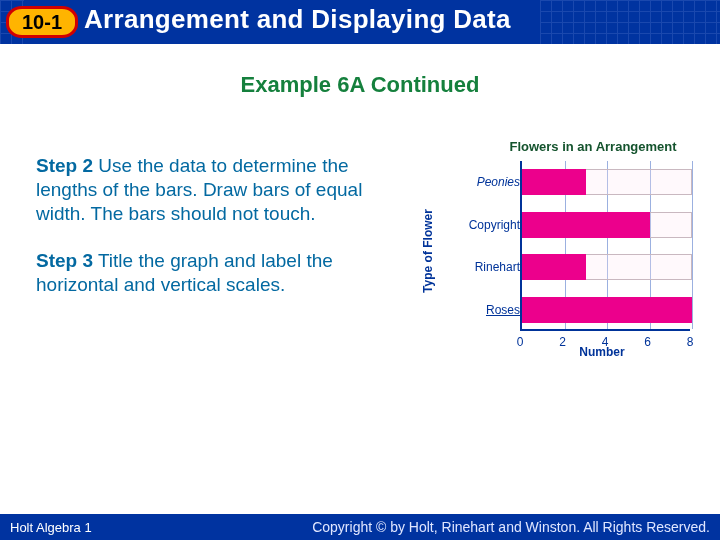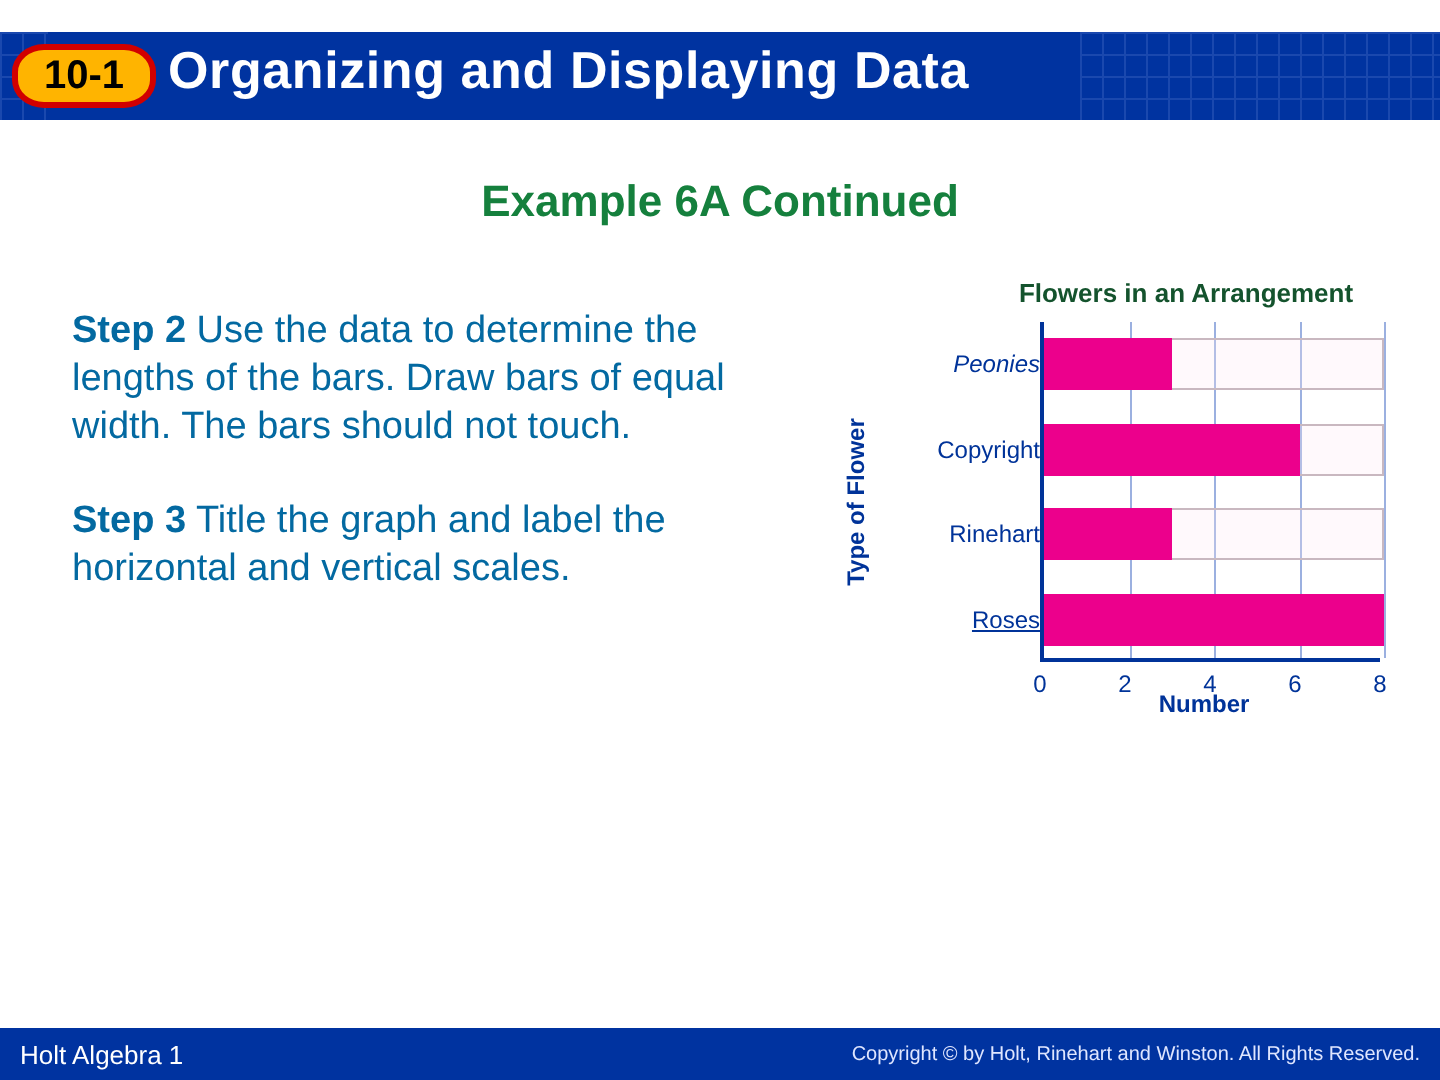--- a/index.html
+++ b/index.html
@@ -11,21 +11,20 @@
     position: relative;
     overflow: hidden;
   }
   .header-bar {
     width: 100%;
     height: 44px;
     background: #0033a0;
     display: flex;
     align-items: center;
     position: relative;
-    margin-top: 16px;
   }
   .grid-overlay {
     position: absolute;
     top: 0; right: 0;
     width: 180px;
     height: 44px;
     opacity: 0.35;
     background-image:
       linear-gradient(#4a6fc8 1px, transparent 1px),
       linear-gradient(90deg, #4a6fc8 1px, transparent 1px);
@@ -190,33 +189,33 @@
     z-index: 0;
   }
   .footer-left {
     color: #fff;
     font-size: 13px;
     position: relative;
     z-index: 1;
   }
   .footer-right {
     color: #dfe6ff;
-    font-size: 10px;
+    font-size: 14px;
     position: relative;
     z-index: 1;
   }
 </style>
 </head>
 <body>
 
 <div class="header-bar">
   <div class="grid-overlay-left"></div>
   <div class="grid-overlay"></div>
   <div class="lesson-badge">10-1</div>
-  <div class="header-title">Organizing and Displaying Data</div>
+  <div class="header-title">Arrangement and Displaying Data</div>
 </div>
 
 <div class="example-title">Example 6A Continued</div>
 
 <div class="body-text">
   <p class="para">
     <span class="bold">Step 2</span><span> Use the data to determine the lengths of the bars. Draw bars of equal width. The bars should not touch.</span>
   </p>
   <p class="para">
     <span class="bold">Step 3</span><span> Title the graph and label the horizontal and vertical scales.</span>

